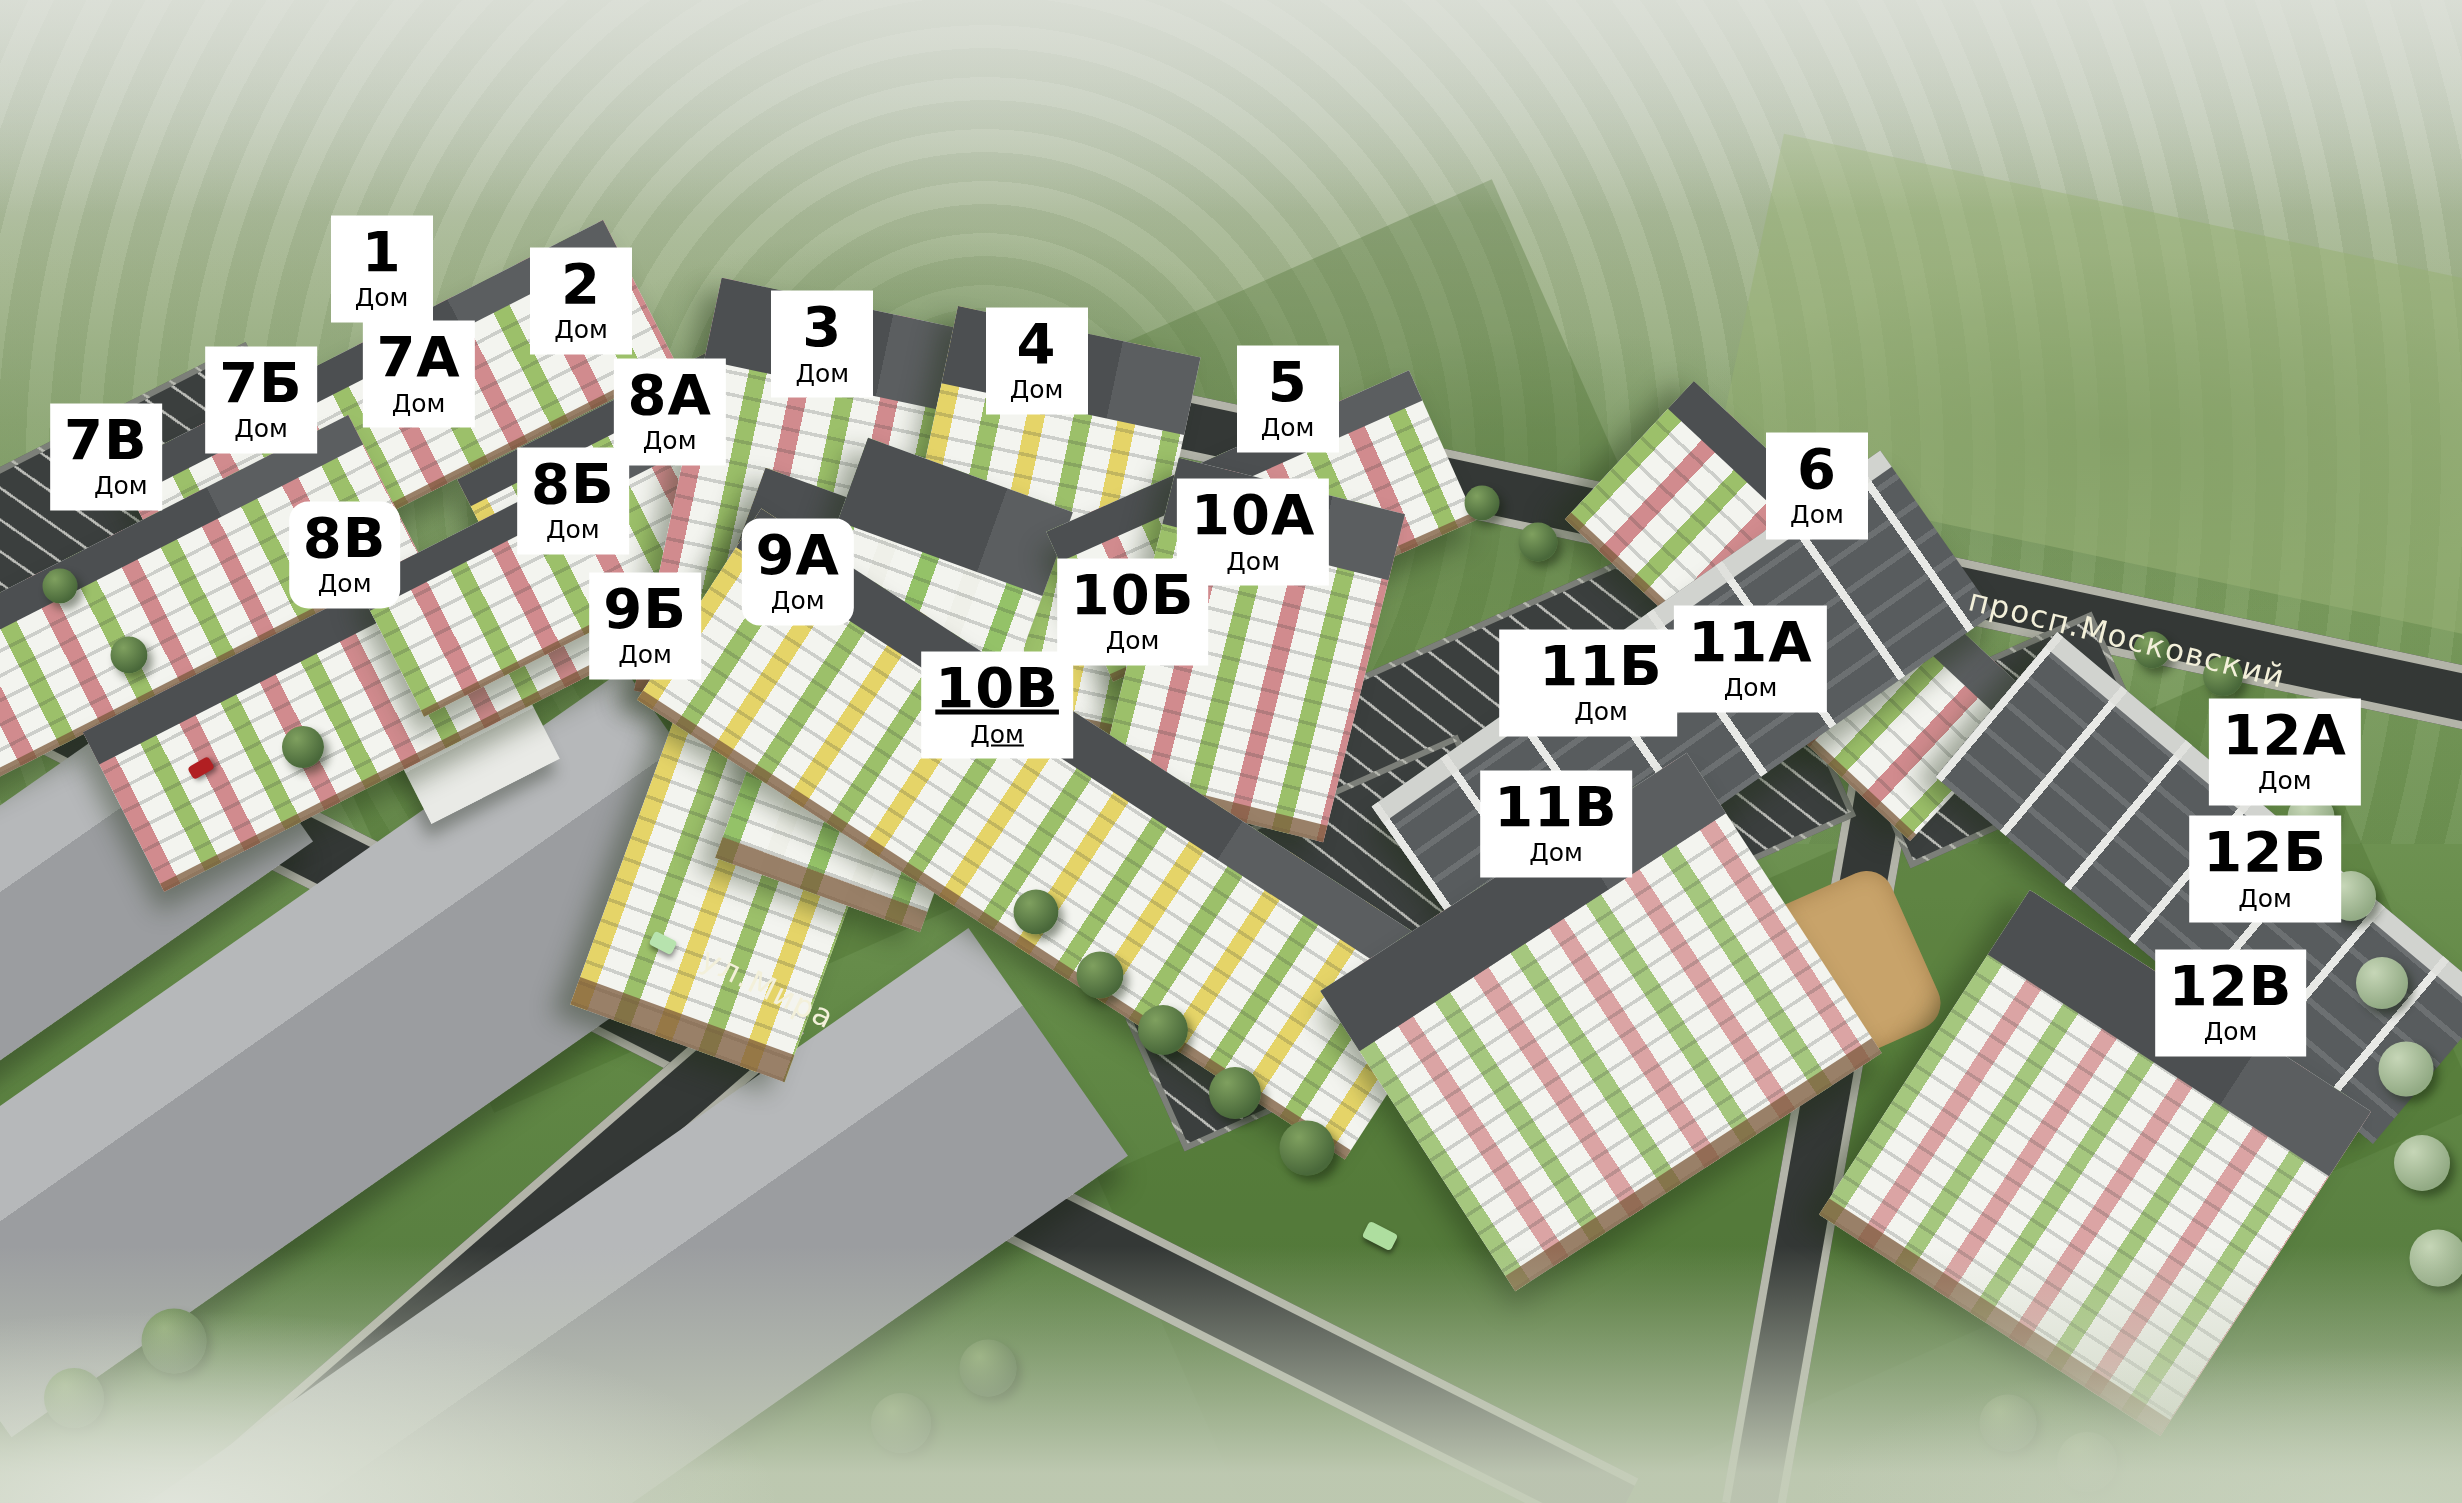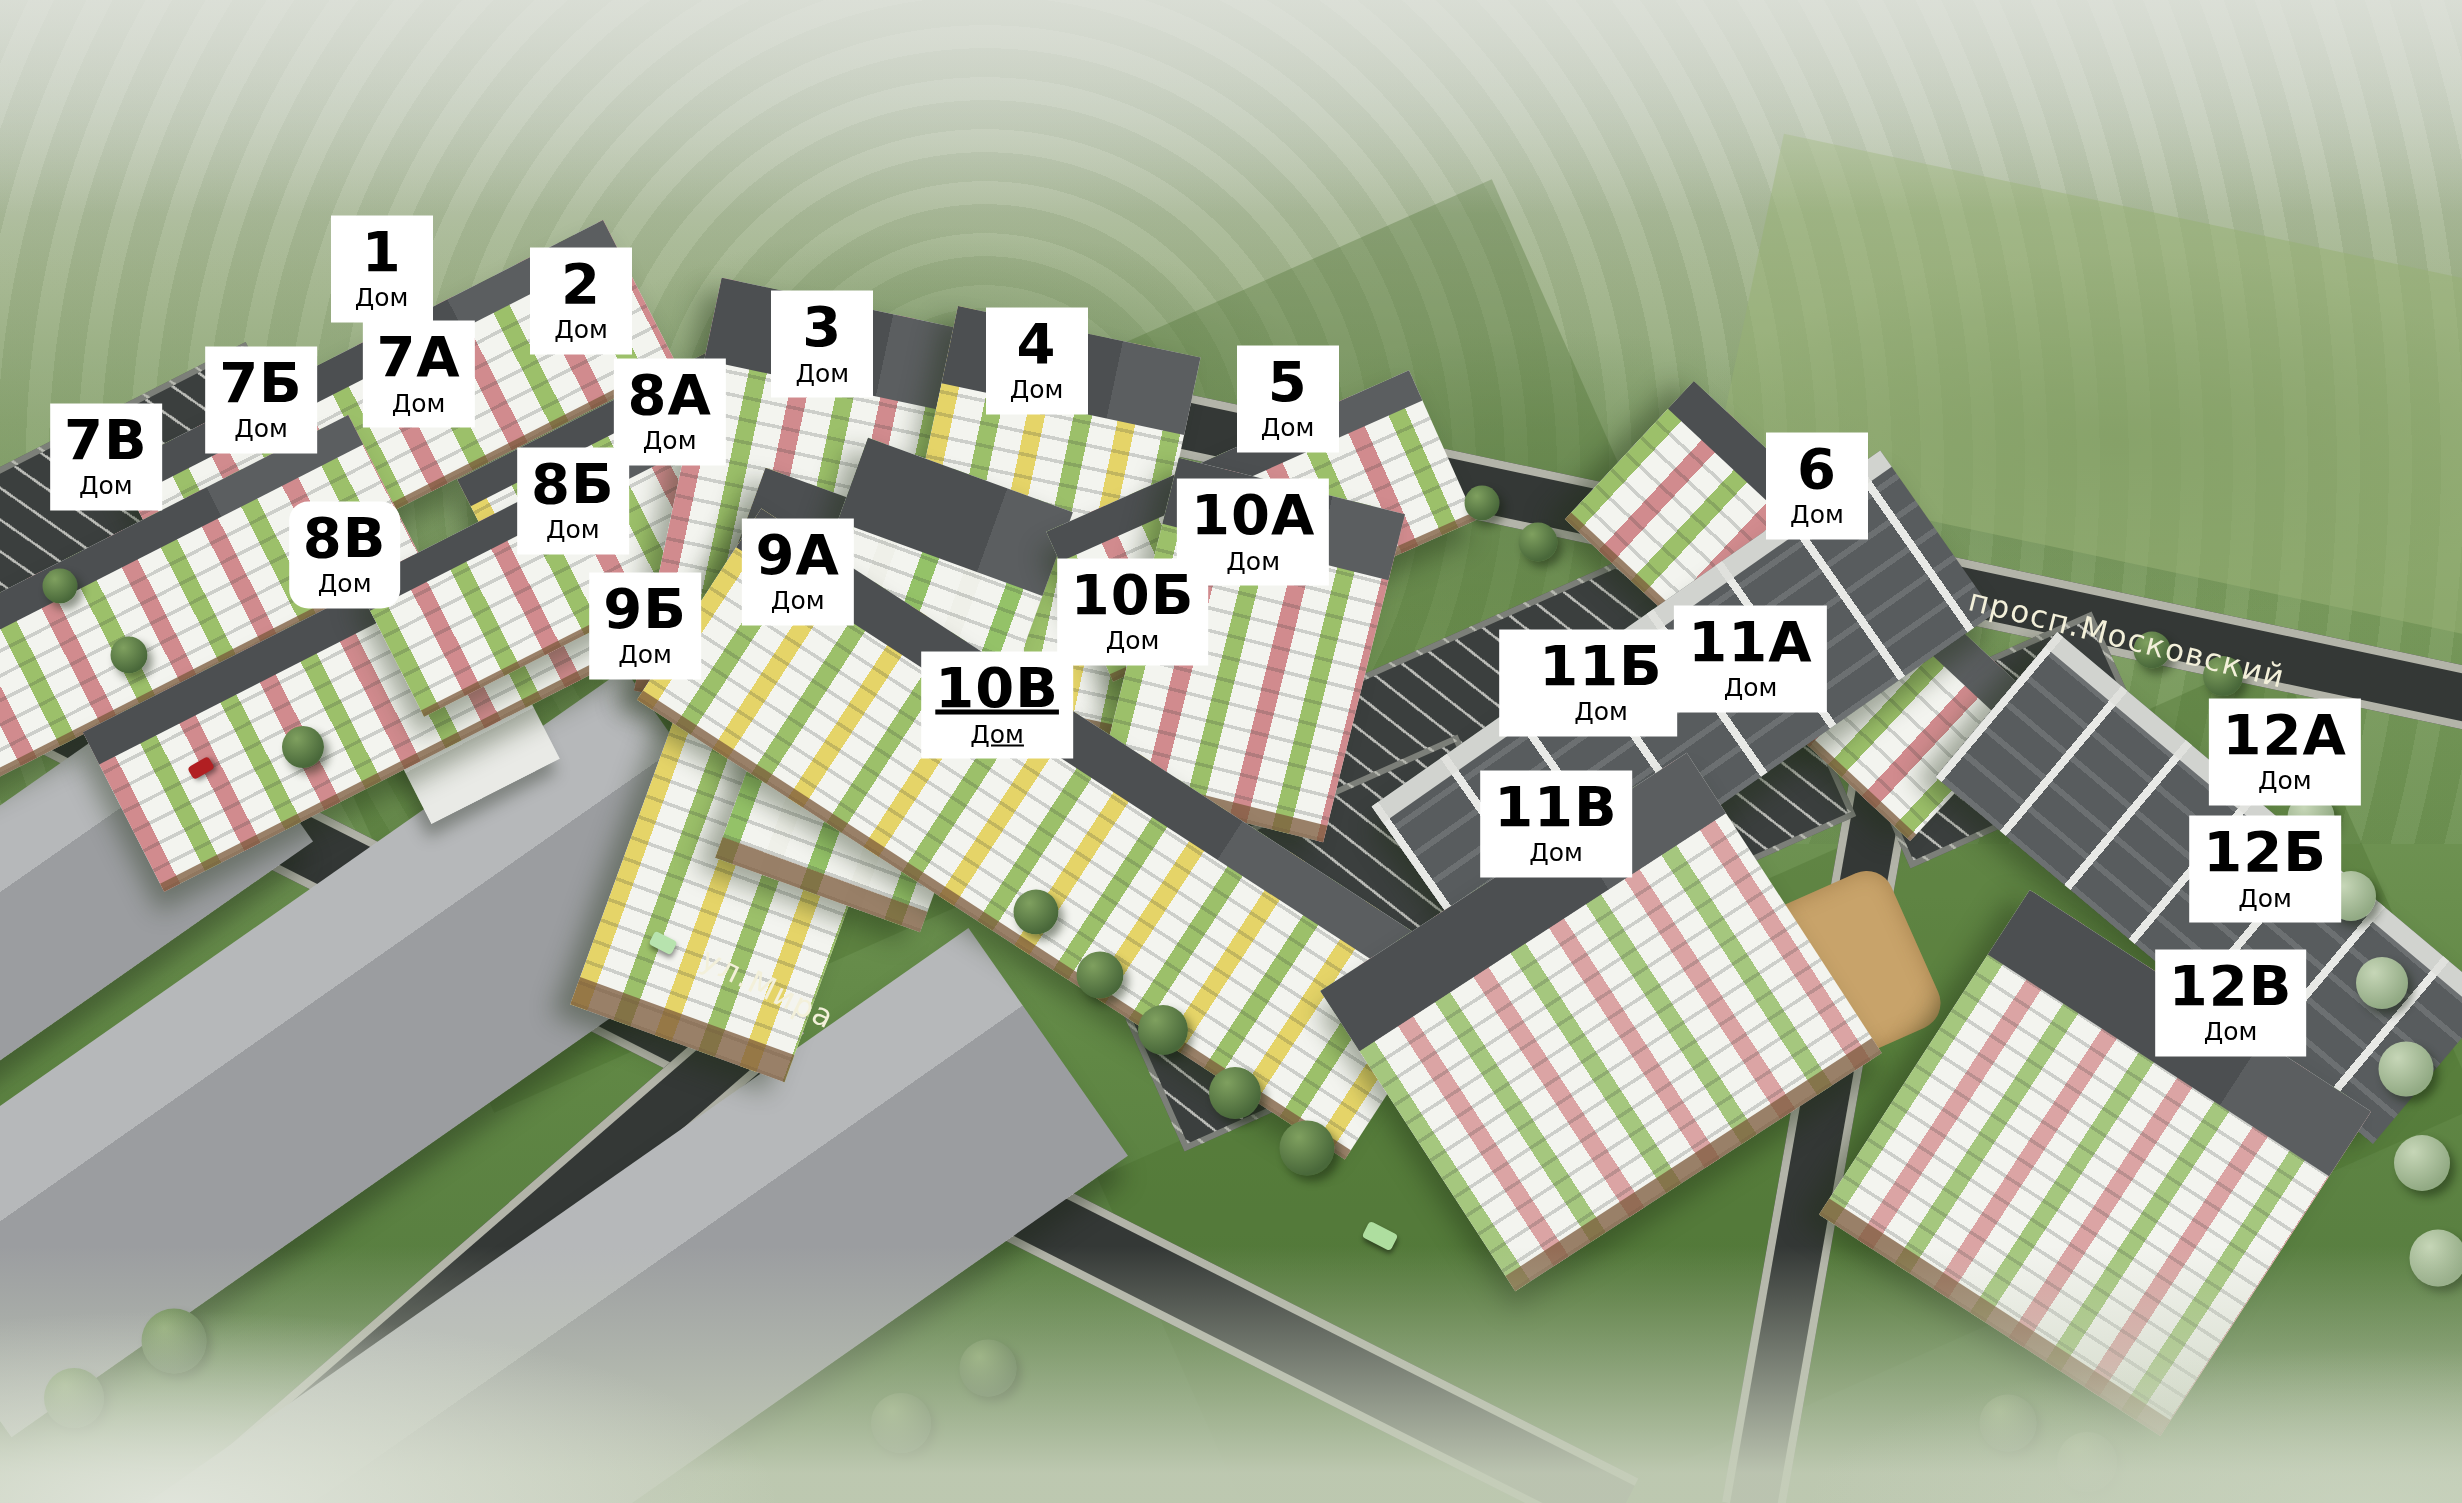--- a/index.html
+++ b/index.html
@@ -195,37 +195,37 @@
     <div class="lbl-sub">Дом</div>
   </div>
       <div class="abs ctr lbl" style="left: 17%; top: 24.9%;">
     <div class="lbl-num">7А</div>
     <div class="lbl-sub">Дом</div>
   </div>
       <div class="abs ctr lbl" style="left: 10.6%; top: 26.6%;">
     <div class="lbl-num">7Б</div>
     <div class="lbl-sub">Дом</div>
   </div>
-      <div class="abs ctr lbl" style="left: 4.3%; top: 30.4%;">
+      <div class="abs ctr lbl" style="left: 4.3%; top: 30.4%; text-align: right;">
     <div class="lbl-num">7В</div>
     <div class="lbl-sub">Дом</div>
   </div>
       <div class="abs ctr lbl" style="left: 27.2%; top: 27.4%;">
     <div class="lbl-num">8А</div>
     <div class="lbl-sub">Дом</div>
   </div>
       <div class="abs ctr lbl" style="left: 21.4%; top: 33.3%; margin-left: 46px;">
     <div class="lbl-num">8Б</div>
     <div class="lbl-sub">Дом</div>
   </div>
       <div class="abs ctr lbl" style="left: 14%; top: 36.9%; border-radius: 19px;">
     <div class="lbl-num">8В</div>
     <div class="lbl-sub">Дом</div>
   </div>
-      <div class="abs ctr lbl" style="left: 32.4%; top: 38%;">
+      <div class="abs ctr lbl" style="left: 32.4%; top: 38%; border-radius: 18px;">
     <div class="lbl-num">9А</div>
     <div class="lbl-sub">Дом</div>
   </div>
       <div class="abs ctr lbl" style="left: 26.2%; top: 41.6%;">
     <div class="lbl-num">9Б</div>
     <div class="lbl-sub">Дом</div>
   </div>
       <div class="abs ctr lbl" style="left: 50.9%; top: 35.4%;">
     <div class="lbl-num">10А</div>
     <div class="lbl-sub">Дом</div>

